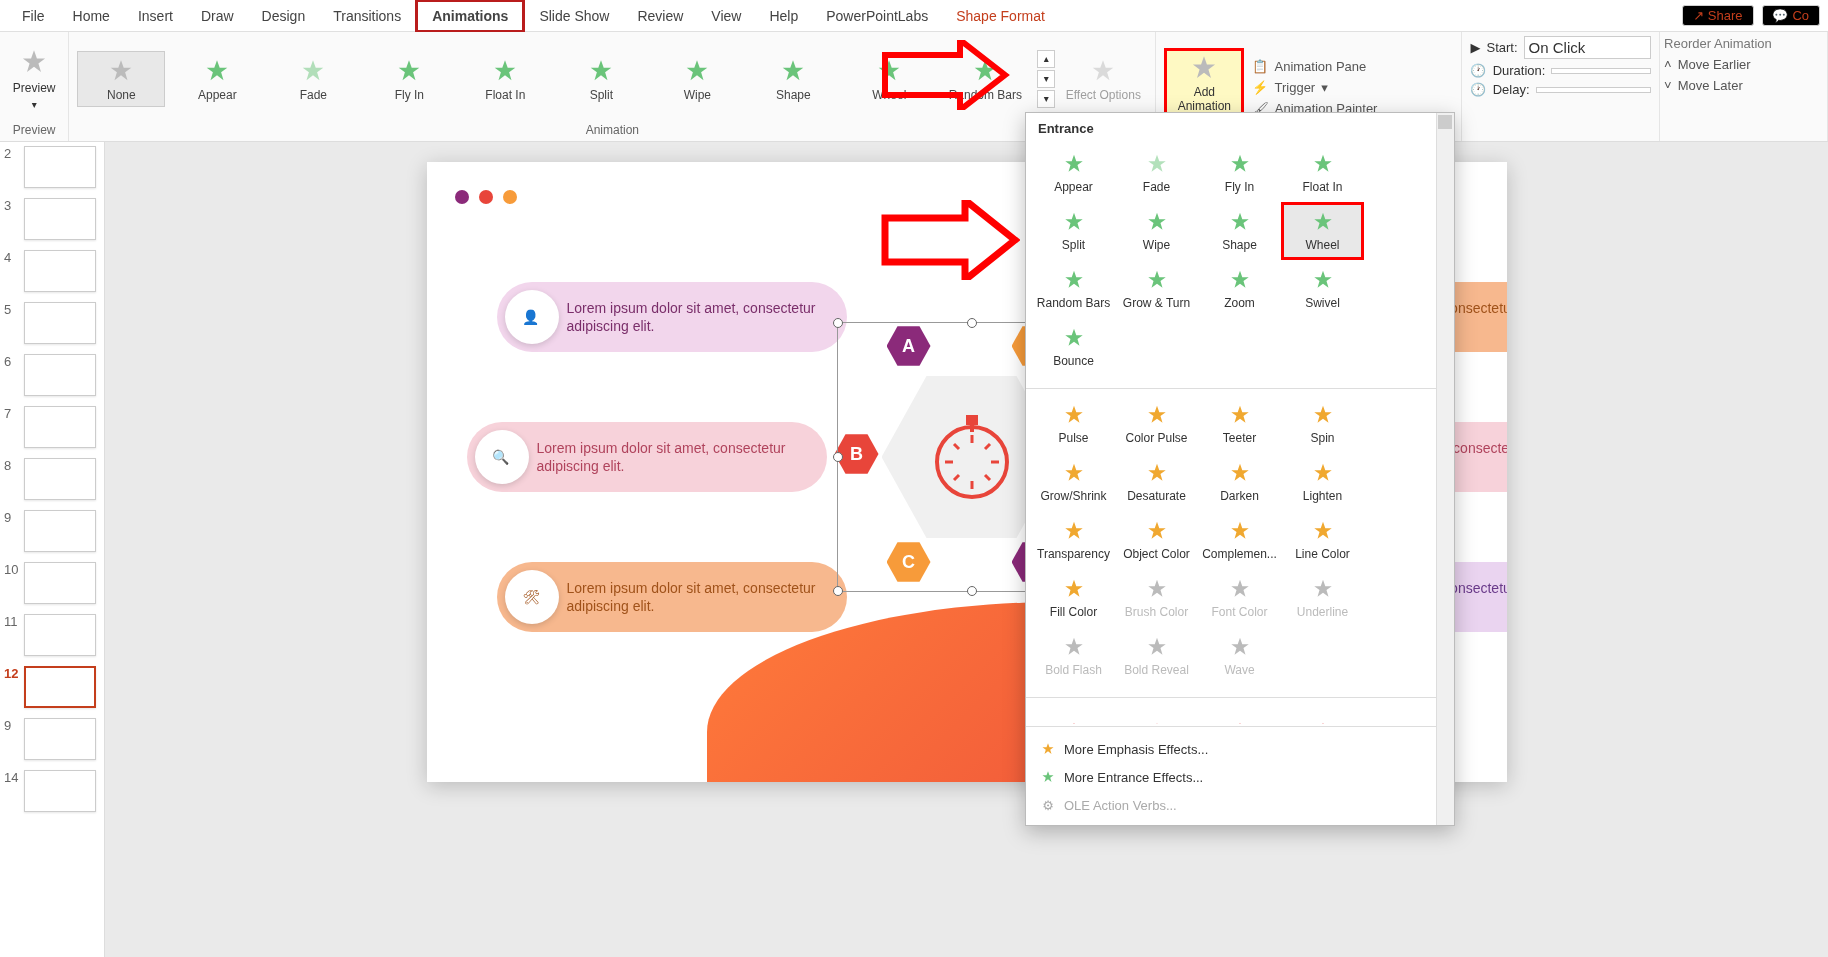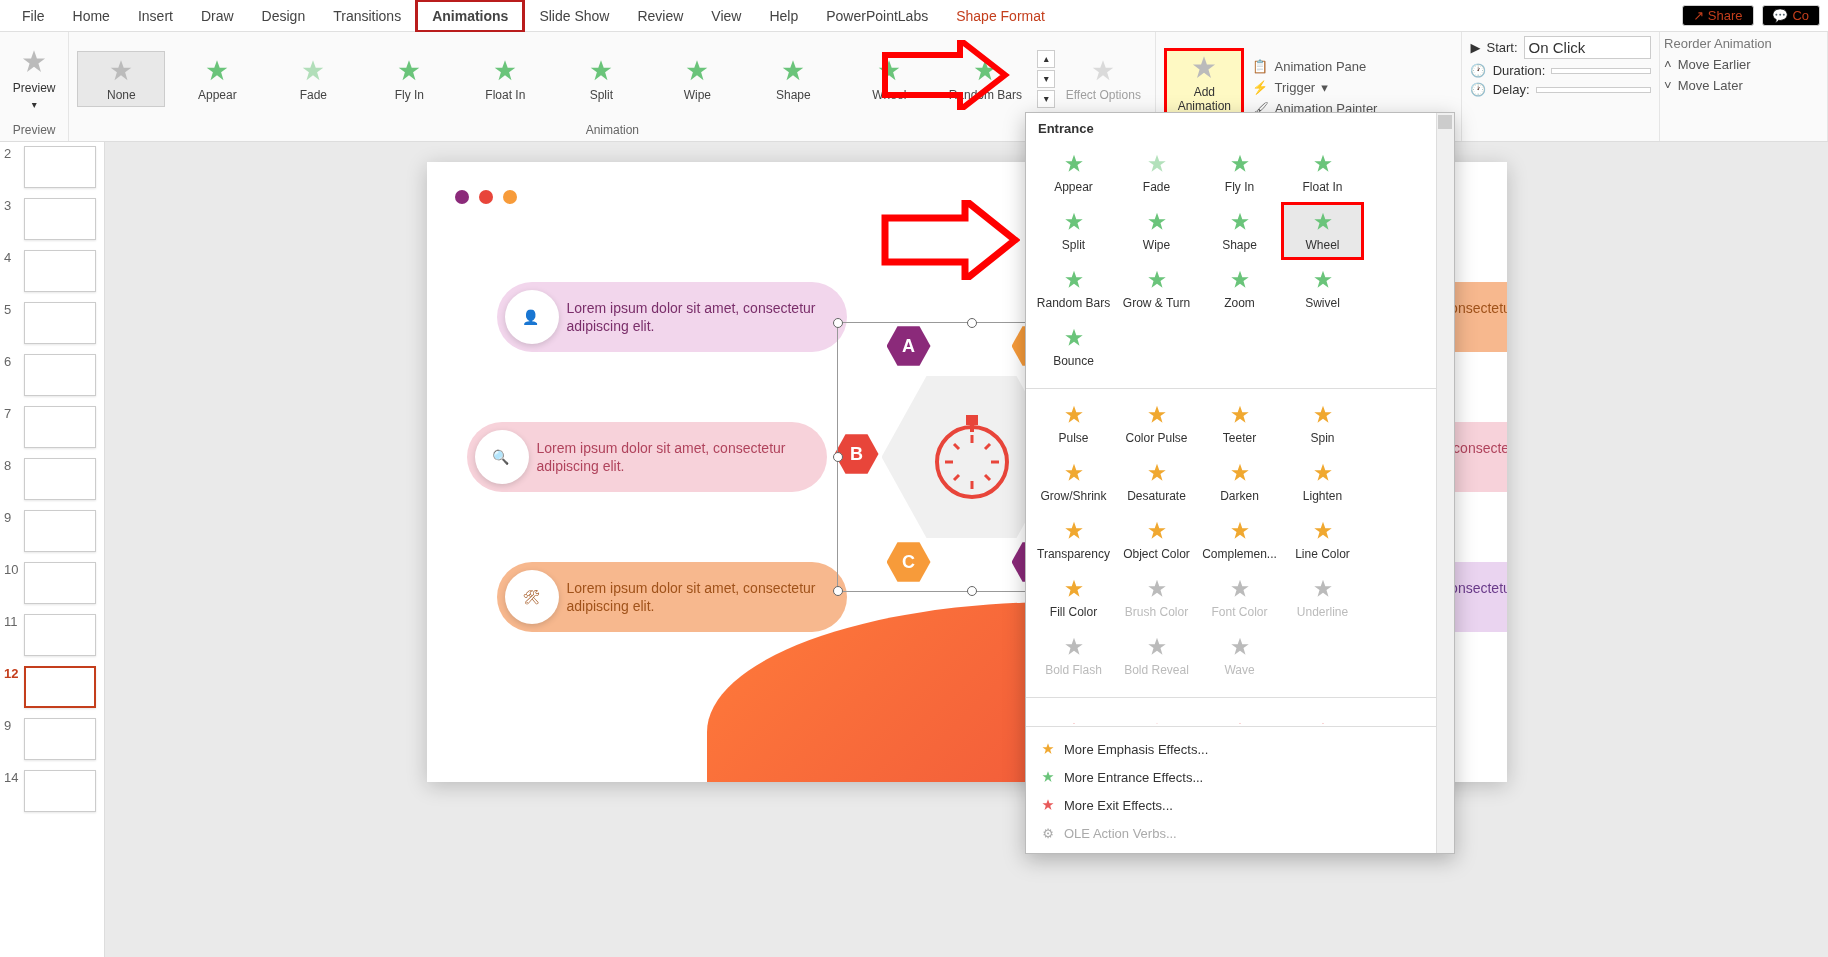--- a/index.html
+++ b/index.html
@@ -643,28 +643,20 @@
           <span>More Emphasis Effects...</span>
         </div>
       <div class="dd-footer-row">
           <span class="ic star-green">
             <svg width="14" height="14" viewBox="0 0 24 24">
               <path d="M12 2l2.5 7h7l-5.7 4.2 2.2 7.3L12 16l-6 4.5 2.2-7.3L2.5 9h7z"></path>
             </svg>
           </span>
           <span>More Entrance Effects...</span>
         </div>
-      <div class="dd-footer-row">
-          <span class="ic star-red">
-            <svg width="14" height="14" viewBox="0 0 24 24">
-              <path d="M12 2l2.5 7h7l-5.7 4.2 2.2 7.3L12 16l-6 4.5 2.2-7.3L2.5 9h7z"></path>
-            </svg>
-          </span>
-          <span>More Exit Effects...</span>
-        </div>
       <div class="dd-footer-row disabled">
           <span class="ic">⚙</span>
           <span>OLE Action Verbs...</span>
         </div>
     </div>
   </div>
 </div>
 
 <div class="arrow" style="left:880px;top:40px;">
   <svg width="130" height="70">

